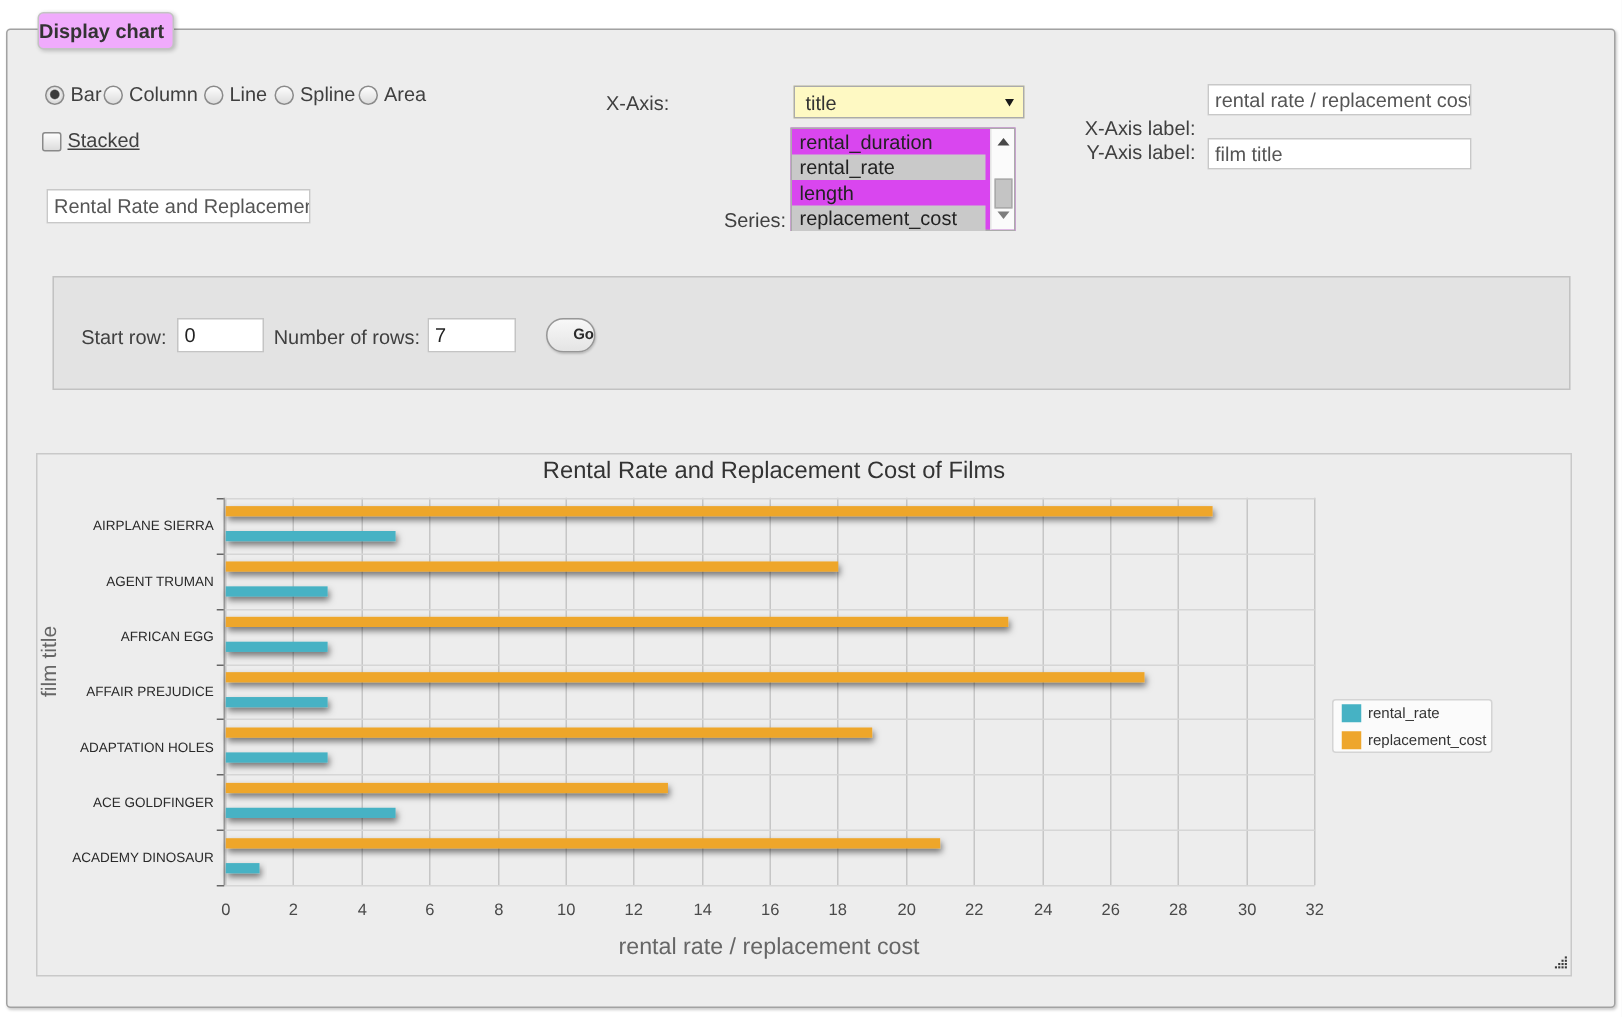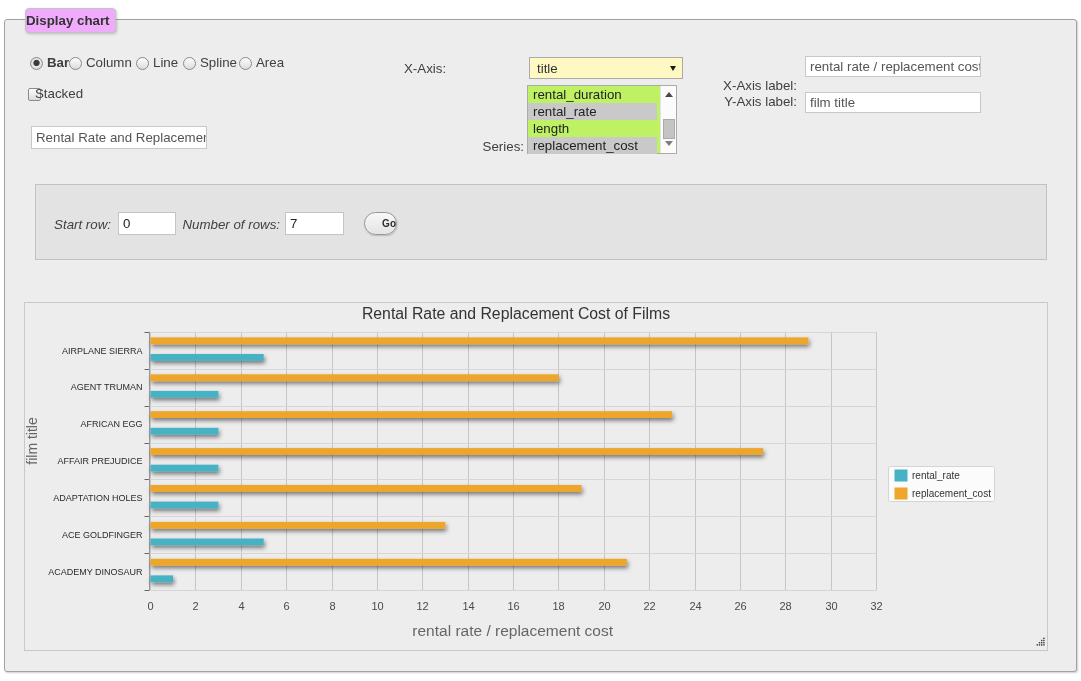--- a/index.html
+++ b/index.html
@@ -7,50 +7,50 @@
 .abs{position:absolute;}
 #fieldset{left:4px;top:19px;width:1071px;height:651px;background:#ededed;border:1px solid #a2a2a2;border-radius:3px;box-shadow:1px 1px 2px rgba(0,0,0,0.2);}
 #legendtab{left:25px;top:8px;width:89px;height:23px;background:#f0abfc;border:1px solid #c3c3c3;border-radius:4px;box-shadow:1px 1px 3px rgba(0,0,0,0.22);line-height:24px;font-size:13.3px;font-weight:bold;color:#333;white-space:nowrap;}
 .lbl{font-size:13.3px;color:#404040;white-space:nowrap;line-height:15px;}
 .radio{width:11px;height:11px;border:1px solid #8a8a8a;border-radius:50%;background:linear-gradient(#fdfdfd,#dcdcdc);}
 .radio.on{background:radial-gradient(circle at 50% 45%, #3b3b3b 0 2.7px, #ececec 3.6px, #dcdcdc 5px);}
 .checkbox{width:11px;height:11px;border:1px solid #8a8a8a;border-radius:2px;background:linear-gradient(#fdfdfd,#dcdcdc);}
 .tbox{background:#fff;border:1px solid #c8c8c8;font-size:13.3px;color:#555;line-height:21px;white-space:nowrap;overflow:hidden;}
 #selbox{left:529px;top:57px;width:145px;height:20px;background:#fef9c3;border:1px solid #ababab;font-size:13.3px;color:#333;line-height:21px;padding-left:7px;}
 #selarrow{left:669.5px;top:65.5px;width:0;height:0;border-left:3.5px solid transparent;border-right:3.5px solid transparent;border-top:5.5px solid #191919;}
-#listbox{left:527px;top:85px;width:148px;height:67px;background:#bef264;border:1px solid #ababab;font-size:13.3px;color:#222;}
+#listbox{left:527px;top:85px;width:148px;height:67px;background:#d946ef;border:1px solid #ababab;font-size:13.3px;color:#222;}
 .opt{height:17px;line-height:18.5px;padding-left:5px;white-space:nowrap;overflow:hidden;width:124px;}
 .opt.sel{background:#c9c9c9;}
 #sbar{position:absolute;right:0;top:0;width:15px;height:67px;background:#fbfbfb;border-left:1px solid #e4e4e4;}
 .sarrow{position:absolute;left:3.5px;width:0;height:0;border-left:4px solid transparent;border-right:4px solid transparent;}
 #sthumb{position:absolute;left:2px;top:33px;width:10px;height:18px;background:#c4c4c4;border:1px solid #aaa;}
 #graybox{left:35px;top:184px;width:1010px;height:74px;background:#e3e3e3;border:1px solid #c2c2c2;}
-.lbl2{font-size:13.3px;color:#404040;white-space:nowrap;font-style:italic;}
+.lbl2{font-size:13.3px;color:#404040;white-space:nowrap;}
 .tbox2{background:#fff;border:1px solid #c4c4c4;font-size:13.3px;color:#222;line-height:21px;padding-left:4px;}
 #gobtn{left:364px;top:212px;width:31px;height:21px;border:1px solid #979797;border-radius:12px;background:linear-gradient(#f8f8f8,#e4e4e4);font-size:10px;font-weight:bold;color:#2b2b2b;text-align:right;line-height:21px;box-shadow:0.5px 1px 1.5px rgba(0,0,0,0.18);}
 #chartbox{left:24px;top:302px;width:1022px;height:347px;background:#ededed;border:1px solid #c9c9c9;}
 </style>
 </head>
 <body>
 <div id="fieldset" class="abs"></div>
 <div id="legendtab" class="abs">Display chart</div>
 
 <div class="abs radio on" style="left:30px;top:57px;"></div>
-<div class="abs lbl" style="left:47px;top:55px;font-weight:bold;">Bar</div>
+<div class="abs lbl" style="left:47px;top:55px;">Bar</div>
 <div class="abs radio" style="left:69px;top:57px;"></div>
 <div class="abs lbl" style="left:86px;top:55px;">Column</div>
 <div class="abs radio" style="left:136px;top:57px;"></div>
 <div class="abs lbl" style="left:153px;top:55px;">Line</div>
 <div class="abs radio" style="left:183px;top:57px;"></div>
 <div class="abs lbl" style="left:200px;top:55px;">Spline</div>
 <div class="abs radio" style="left:239px;top:57px;"></div>
 <div class="abs lbl" style="left:256px;top:55px;">Area</div>
 
 <div class="abs checkbox" style="left:28px;top:88px;"></div>
-<div class="abs lbl" style="left:35px;top:86px;">Stacked</div>
+<div class="abs lbl" style="left:45px;top:86px;text-decoration:underline;">Stacked</div>
 
 <div class="abs tbox" style="left:31px;top:126px;width:170px;height:21px;padding-left:4px;">Rental Rate and Replacement Cost of Films</div>
 
 <div class="abs lbl" style="left:404px;top:61px;width:120px;text-align:left;">X-Axis:</div>
 <div id="selbox" class="abs">title</div>
 <div id="selarrow" class="abs"></div>
 <div id="listbox" class="abs">
   <div class="opt">rental_duration</div>
   <div class="opt sel">rental_rate</div>
   <div class="opt">length</div>

